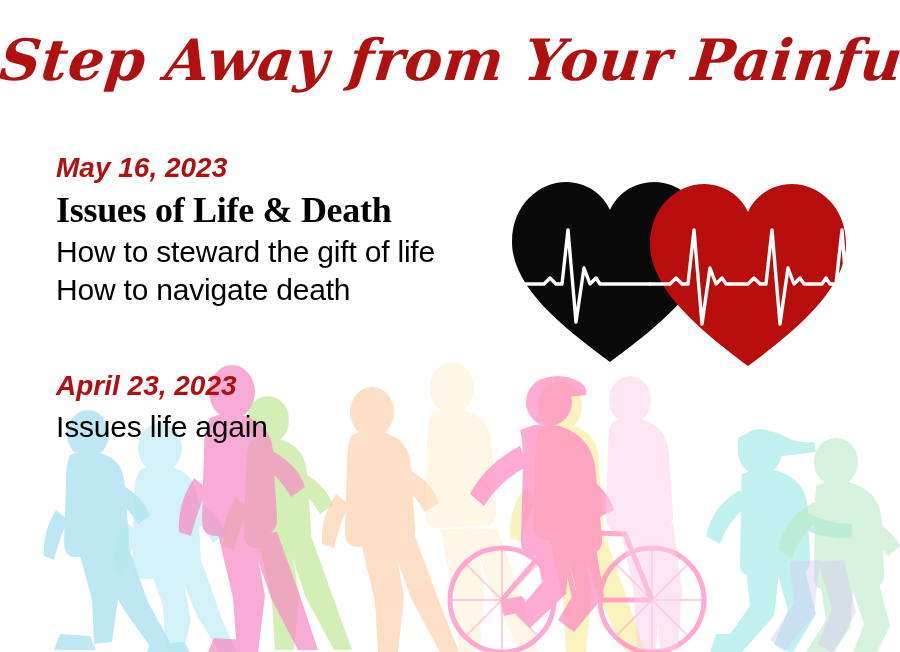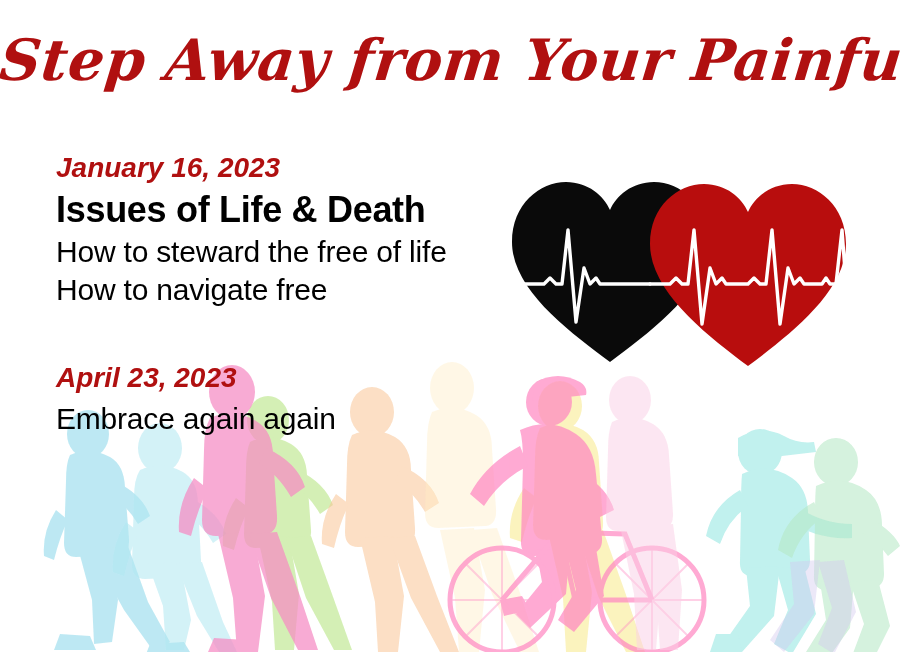--- a/index.html
+++ b/index.html
@@ -57,34 +57,34 @@
     white-space: nowrap;
   }
 
   
   .event-block {
     position: absolute;
     z-index: 6;
     left: 56px;
   }
   #event-block-1 { top: 152px; }
-  #event-block-2 { top: 362px; }
+  #event-block-2 { top: 370px; }
 
   .event-date {
     font-family: "Liberation Sans", sans-serif;
     font-style: italic;
     font-weight: bold;
     font-size: 28px;
     line-height: 1.15;
     color: #B01010;
     margin: 0 0 6px 0;
     white-space: nowrap;
   }
   .event-title {
-    font-family: Liberation Sans, sans-serif;
+    font-family: Liberation Serif, serif;
     font-weight: bold;
     font-size: 36px;
     line-height: 1.12;
     color: #000000;
     margin: 0 0 2px 0;
     white-space: nowrap;
     letter-spacing: -0.3px;
   }
   .event-line {
     font-family: "Liberation Sans", sans-serif;
@@ -279,24 +279,24 @@
                L248 112 L254 106 L260 112 L266 112 L272 58 L280 152 L288 96 L294 112 L300 106 L304 112
                L322 112 L326 106 L330 112 L336 112 L342 58 L348 140" fill="none" stroke="#FFFFFF" stroke-width="3.4" stroke-linejoin="round" stroke-linecap="round"></path>
     </svg>
   </div>
 
   <div id="title">
     <span class="title-text">Step Away from Your Painful Past</span>
   </div>
 
   <div class="event-block" id="event-block-1">
-    <div class="event-date">January 16, 2023</div>
+    <div class="event-date">May 16, 2023</div>
     <div class="event-title">Issues of Life &amp; Death</div>
-    <div class="event-line">How to steward the free of life</div>
-    <div class="event-line">How to navigate free</div>
+    <div class="event-line">How to steward the gift of life</div>
+    <div class="event-line">How to navigate death</div>
   </div>
 
   <div class="event-block" id="event-block-2">
     <div class="event-date">April 23, 2023</div>
-    <div class="event-line">Embrace again again</div>
+    <div class="event-line">Issues life again</div>
   </div>
 
 </div>
 
 </body></html>

